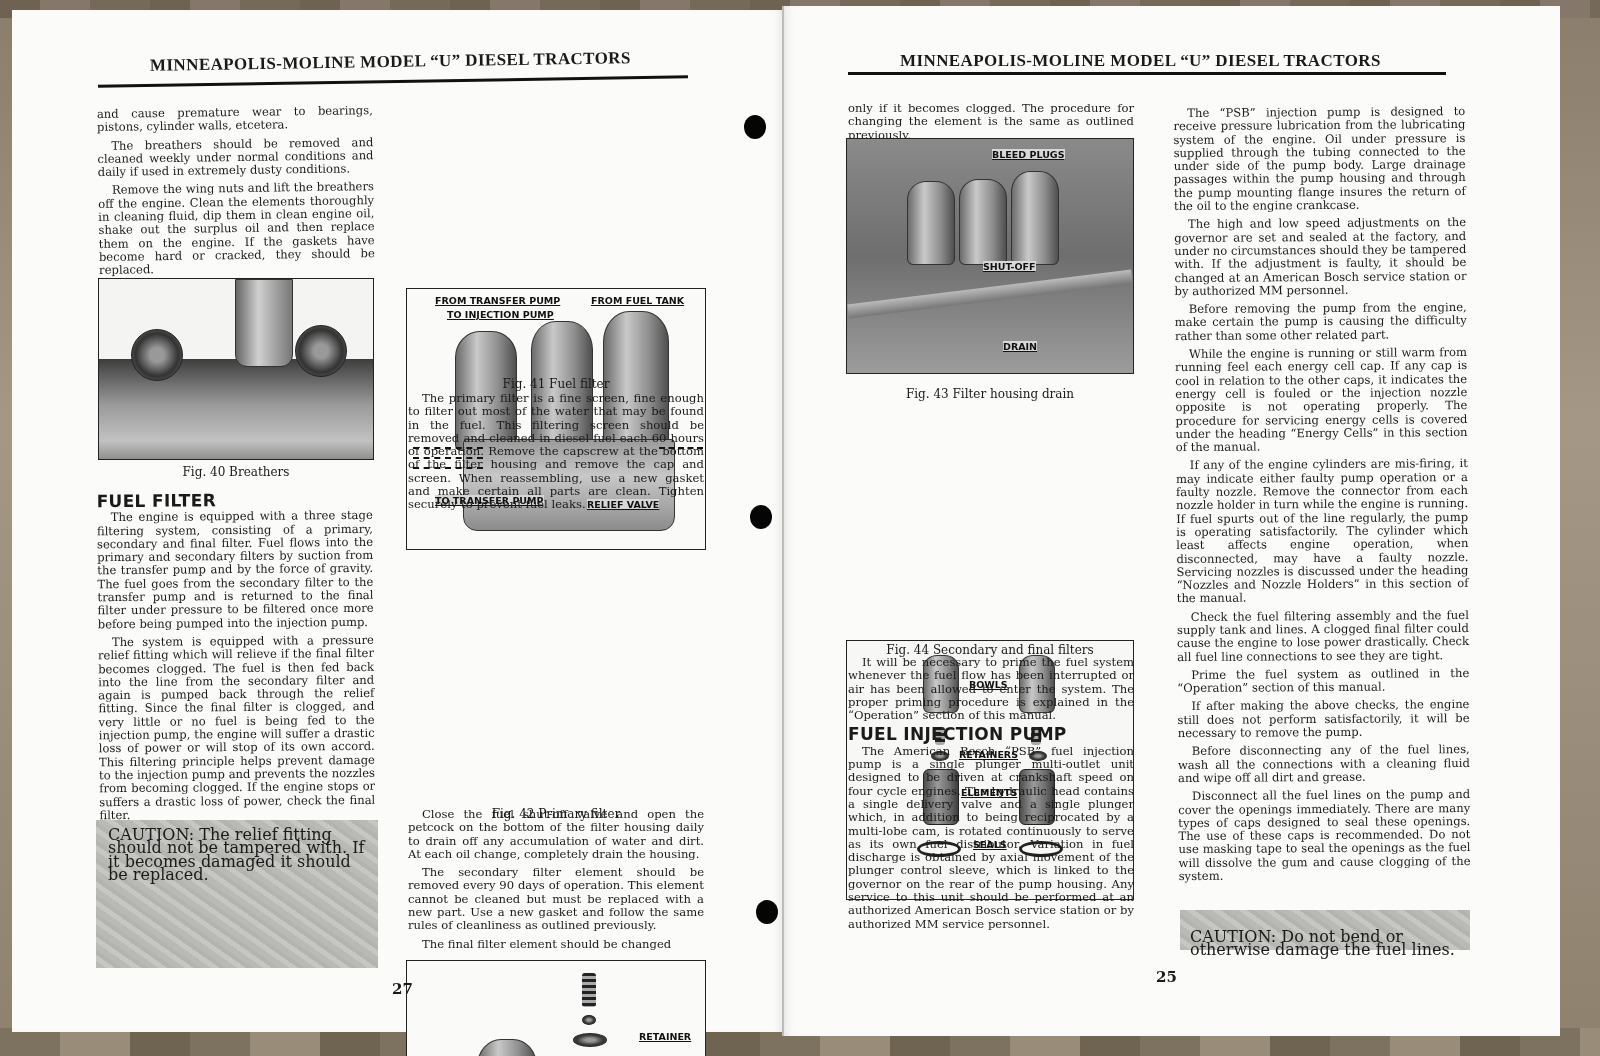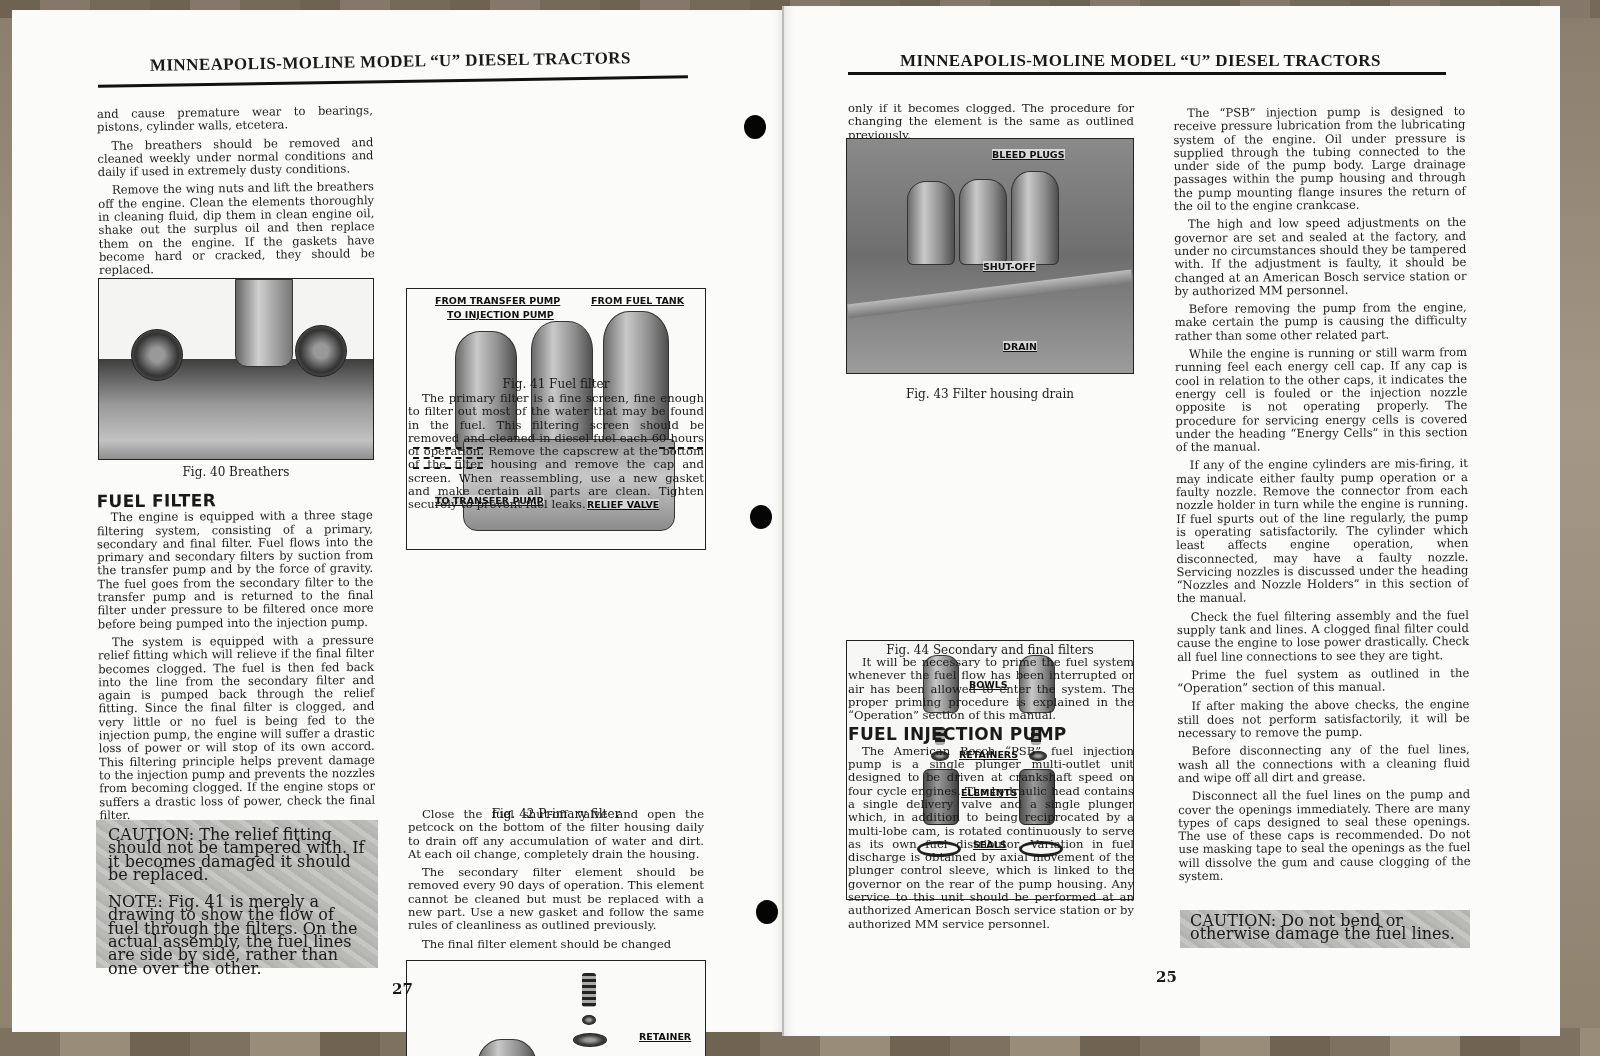--- a/index.html
+++ b/index.html
@@ -87,21 +87,20 @@
   <div class="caption" style="position:absolute; left:86px; top:452px; width:276px;">Fig. 40 Breathers</div>
 
   <div class="col" style="left:86px; top:478px; width:276px; transform: rotate(-0.5deg);">
     <div class="section-heading">FUEL FILTER</div>
     <p>The engine is equipped with a three stage filtering system, consisting of a primary, secondary and final filter. Fuel flows into the primary and secondary filters by suction from the transfer pump and by the force of gravity. The fuel goes from the secondary filter to the transfer pump and is returned to the final filter under pressure to be filtered once more before being pumped into the injection pump.</p>
     <p>The system is equipped with a pressure relief fitting which will relieve if the final filter becomes clogged. The fuel is then fed back into the line from the secondary filter and again is pumped back through the relief fitting. Since the final filter is clogged, and very little or no fuel is being fed to the injection pump, the engine will suffer a drastic loss of power or will stop of its own accord. This filtering principle helps prevent damage to the injection pump and prevents the nozzles from becoming clogged. If the engine stops or suffers a drastic loss of power, check the final filter.</p>
   </div>
 
   <div class="callout" style="position:absolute; left:84px; top:810px; width:282px; height:148px;">
     <p>CAUTION: The relief fitting should not be tampered with.  If it becomes damaged it should be replaced.</p>
-    <p style="margin-top:10px;">NOTE: Fig. 41 is merely a drawing to show the flow of fuel through the filters. On the actual assembly, the fuel lines are side by side, rather than one over the other.</p>
   </div>
 
   <div class="figure" style="left:394px; top:96px; width:300px; height:262px; background:#fafaf8;">
     <div class="label-tag" style="left:28px; top:6px;">FROM TRANSFER PUMP</div>
     <div class="label-tag" style="left:40px; top:20px;">TO INJECTION PUMP</div>
     <div class="label-tag" style="left:184px; top:6px;">FROM FUEL TANK</div>
     <div class="canister" style="left:48px; top:42px; width:62px; height:120px;"></div>
     <div class="canister" style="left:124px; top:32px; width:62px; height:130px;"></div>
     <div class="canister" style="left:196px; top:22px; width:66px; height:140px;"></div>
     <div style="position:absolute; left:56px; top:150px; width:212px; height:92px; background:linear-gradient(180deg,#9a9a9a,#c8c8c8 40%,#8c8c8c); border:1px solid #333; border-radius:4px 4px 14px 14px;"></div>
@@ -195,18 +194,18 @@
     <p>Before removing the pump from the engine, make certain the pump is causing the difficulty rather than some other related part.</p>
     <p>While the engine is running or still warm from running feel each energy cell cap. If any cap is cool in relation to the other caps, it indicates the energy cell is fouled or the injection nozzle opposite is not operating properly. The procedure for servicing energy cells is covered under the heading “Energy Cells” in this section of the manual.</p>
     <p>If any of the engine cylinders are mis-firing, it may indicate either faulty pump operation or a faulty nozzle. Remove the connector from each nozzle holder in turn while the engine is running. If fuel spurts out of the line regularly, the pump is operating satisfactorily. The cylinder which least affects engine operation, when disconnected, may have a faulty nozzle. Servicing nozzles is discussed under the heading “Nozzles and Nozzle Holders” in this section of the manual.</p>
     <p>Check the fuel filtering assembly and the fuel supply tank and lines.  A clogged final filter could cause the engine to lose power drastically. Check all fuel line connections to see they are tight.</p>
     <p>Prime the fuel system as outlined in the “Operation” section of this manual.</p>
     <p>If after making the above checks, the engine still does not perform satisfactorily, it will be necessary to remove the pump.</p>
     <p>Before disconnecting any of the fuel lines, wash all the connections with a cleaning fluid and wipe off all dirt and grease.</p>
     <p>Disconnect all the fuel lines on the pump and cover the openings immediately. There are many types of caps designed to seal these openings. The use of these caps is recommended. Do not use masking tape to seal the openings as the fuel will dissolve the gum and cause clogging of the system.</p>
   </div>
 
-  <div class="callout" style="position:absolute; left:396px; top:904px; width:290px; height:38px; padding:4px 10px;">
+  <div class="callout" style="position:absolute; left:396px; top:904px; width:290px; height:38px; padding:20px 10px;">
     <p>CAUTION: Do not bend or otherwise damage the fuel lines.</p>
   </div>
 
   <div class="page-number" style="left:372px; top:962px;">25</div>
 </div>
 
 </body></html>

